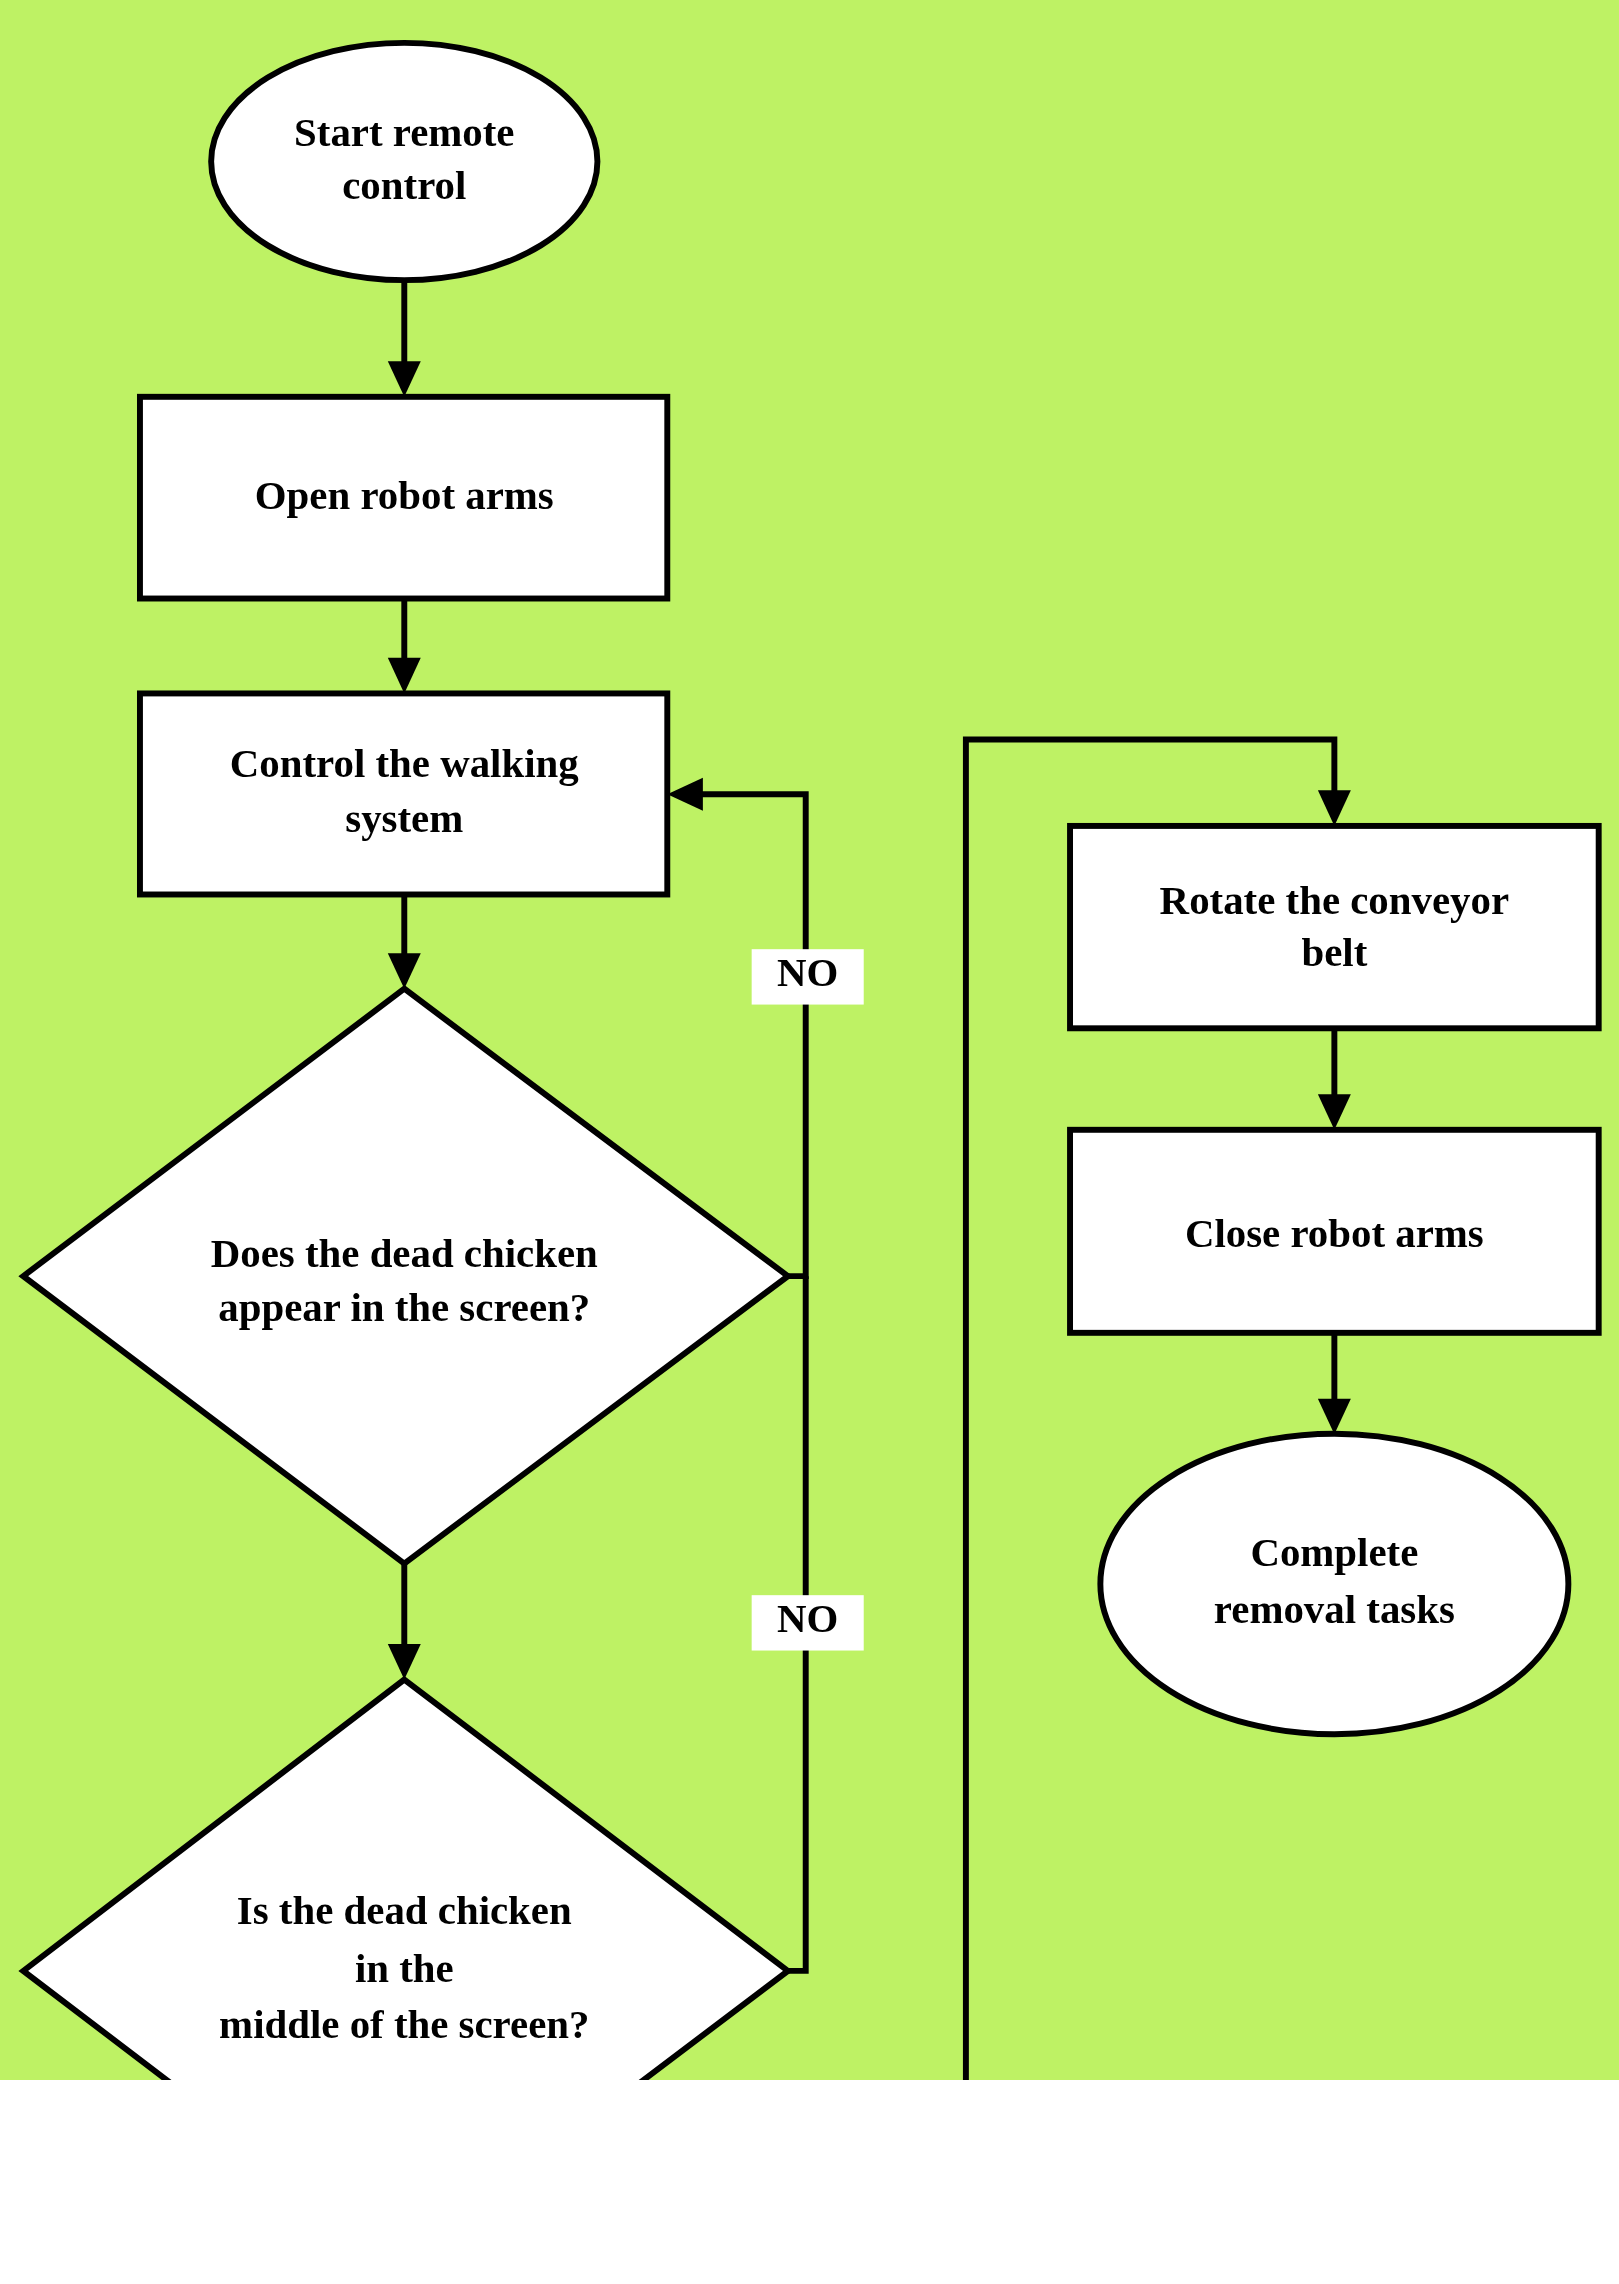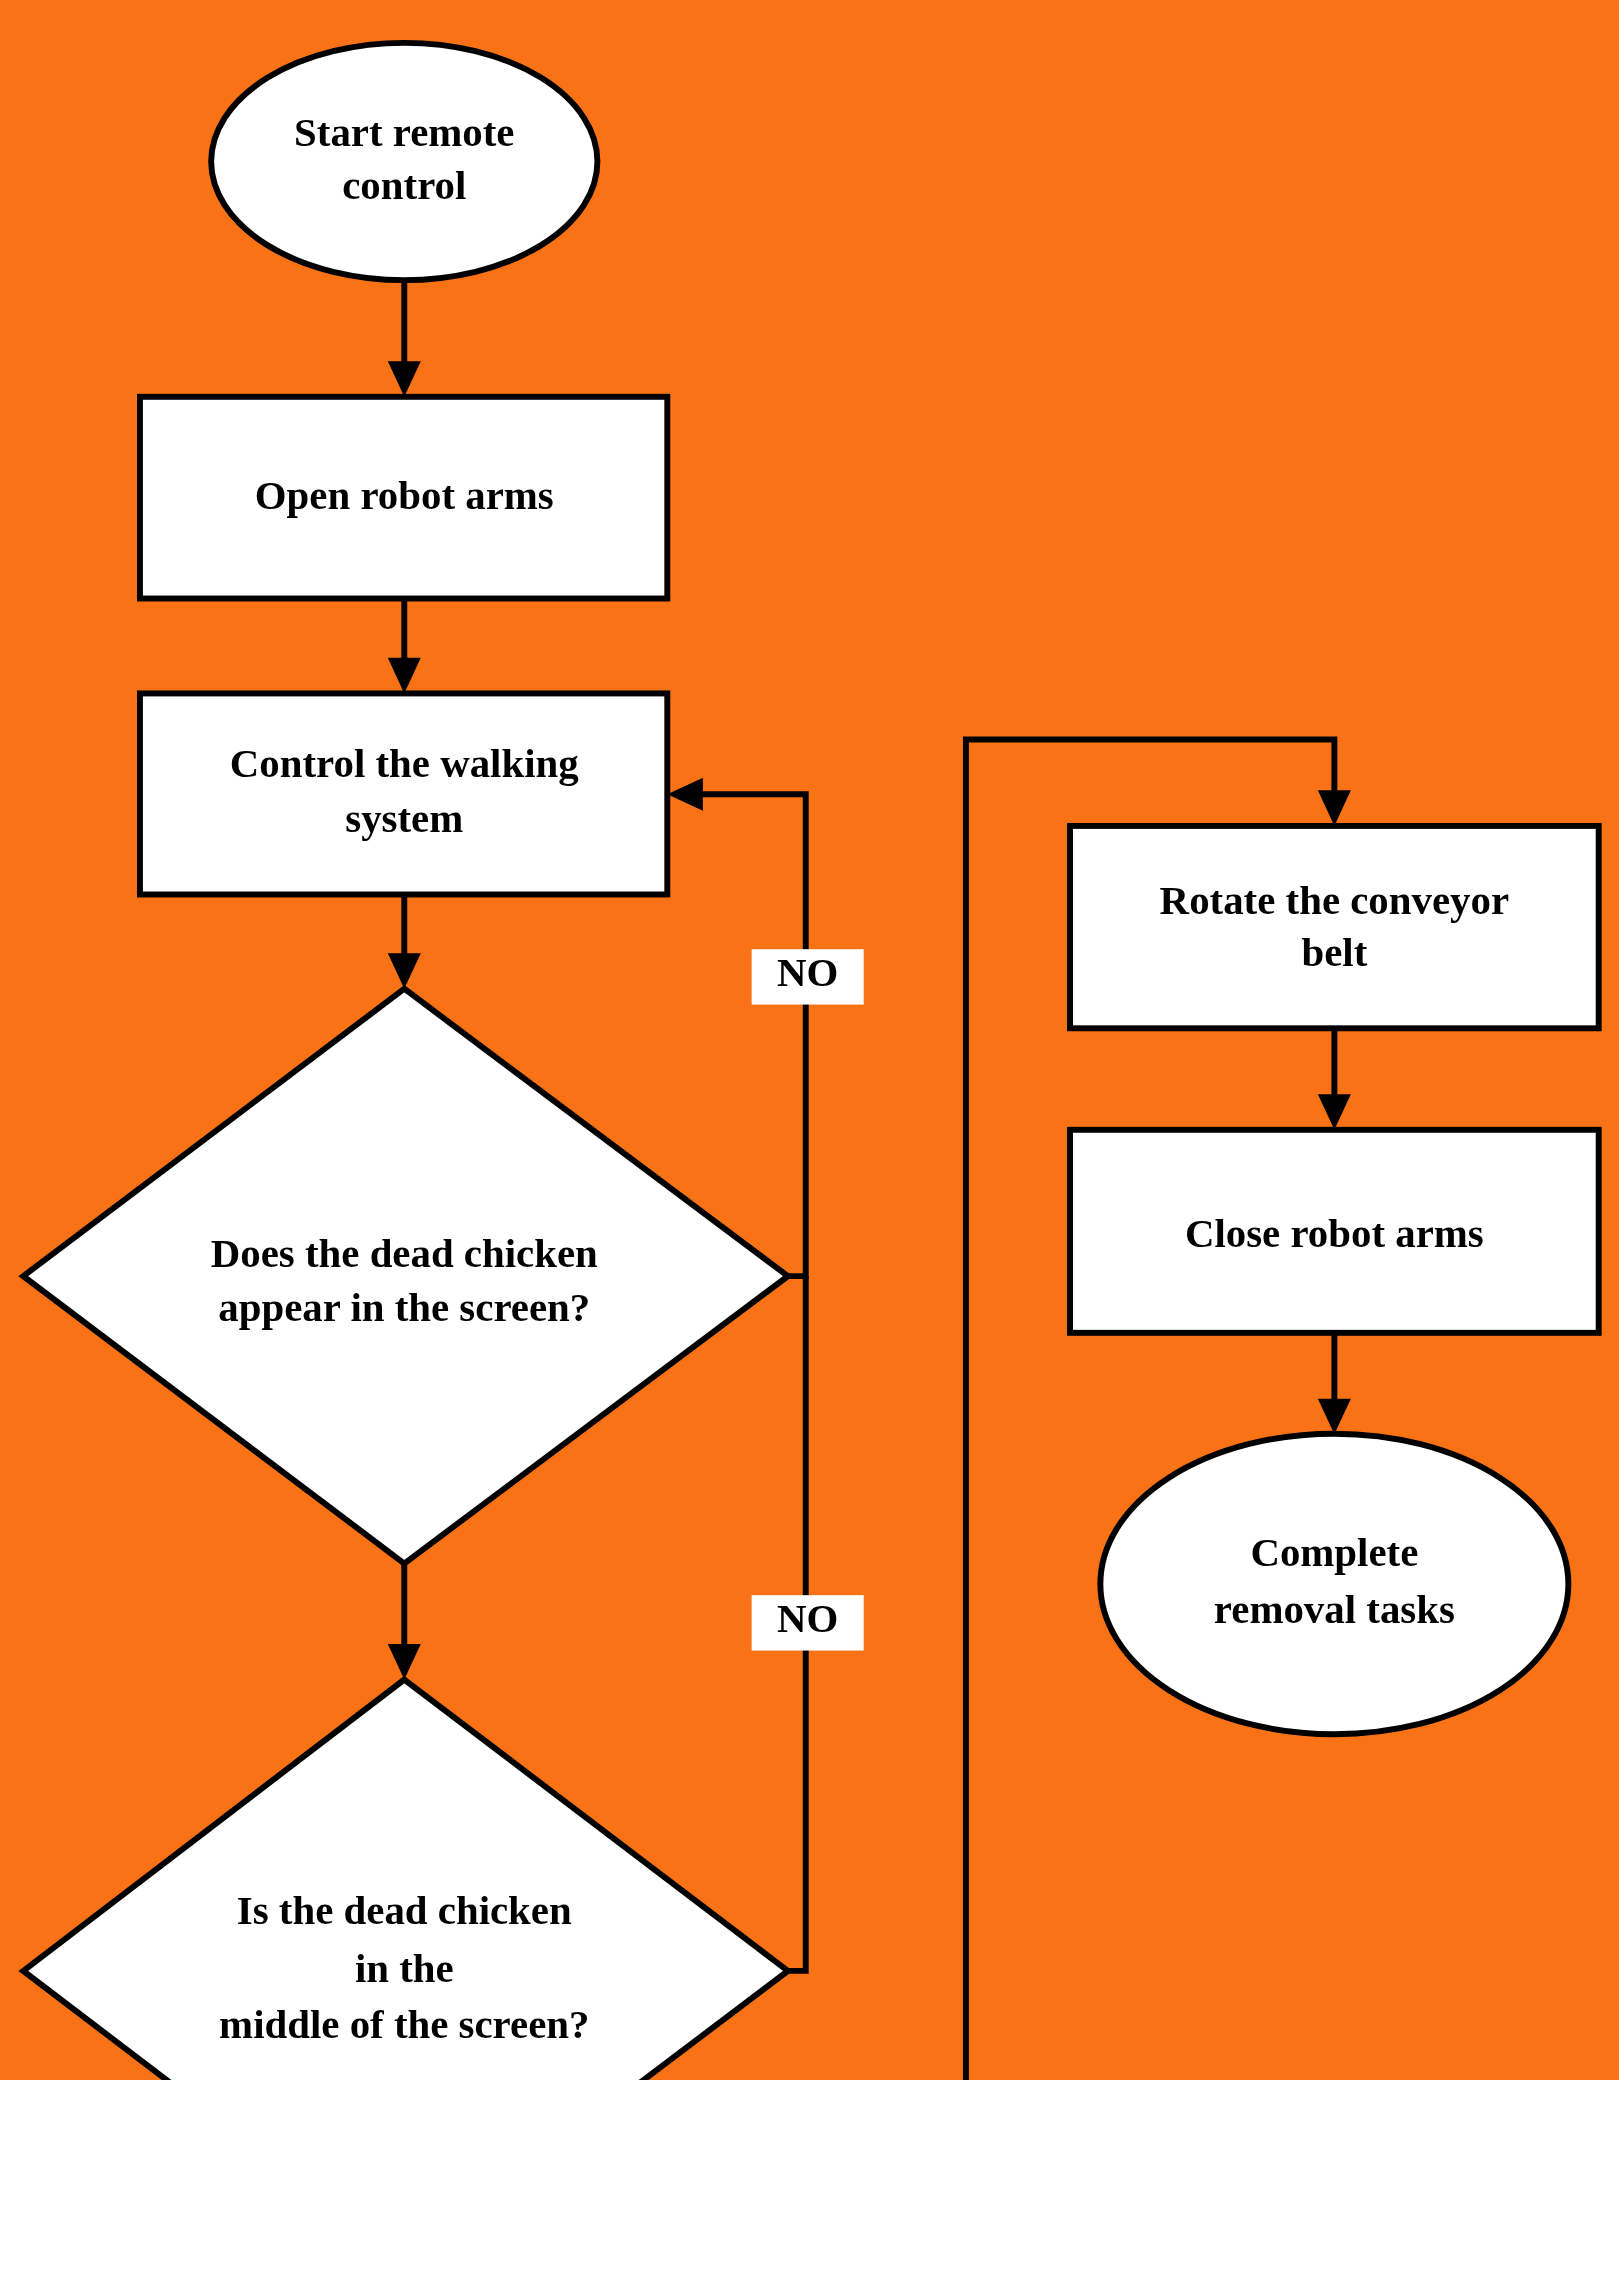--- a/index.html
+++ b/index.html
@@ -7,21 +7,21 @@
     padding: 0;
     background: #ffffff;
   }
   body {
     font-family: "Liberation Serif", "DejaVu Serif", serif;
   }
   #canvas {
     position: relative;
     width: 1620px;
     height: 2080px;
-    background: #f97316;
+    background: #bef264;
     overflow: hidden;
   }
   #flow-svg {
     position: absolute;
     top: 0;
     left: 0;
     width: 1620px;
     height: 2284px;
   }
   .node-text {

